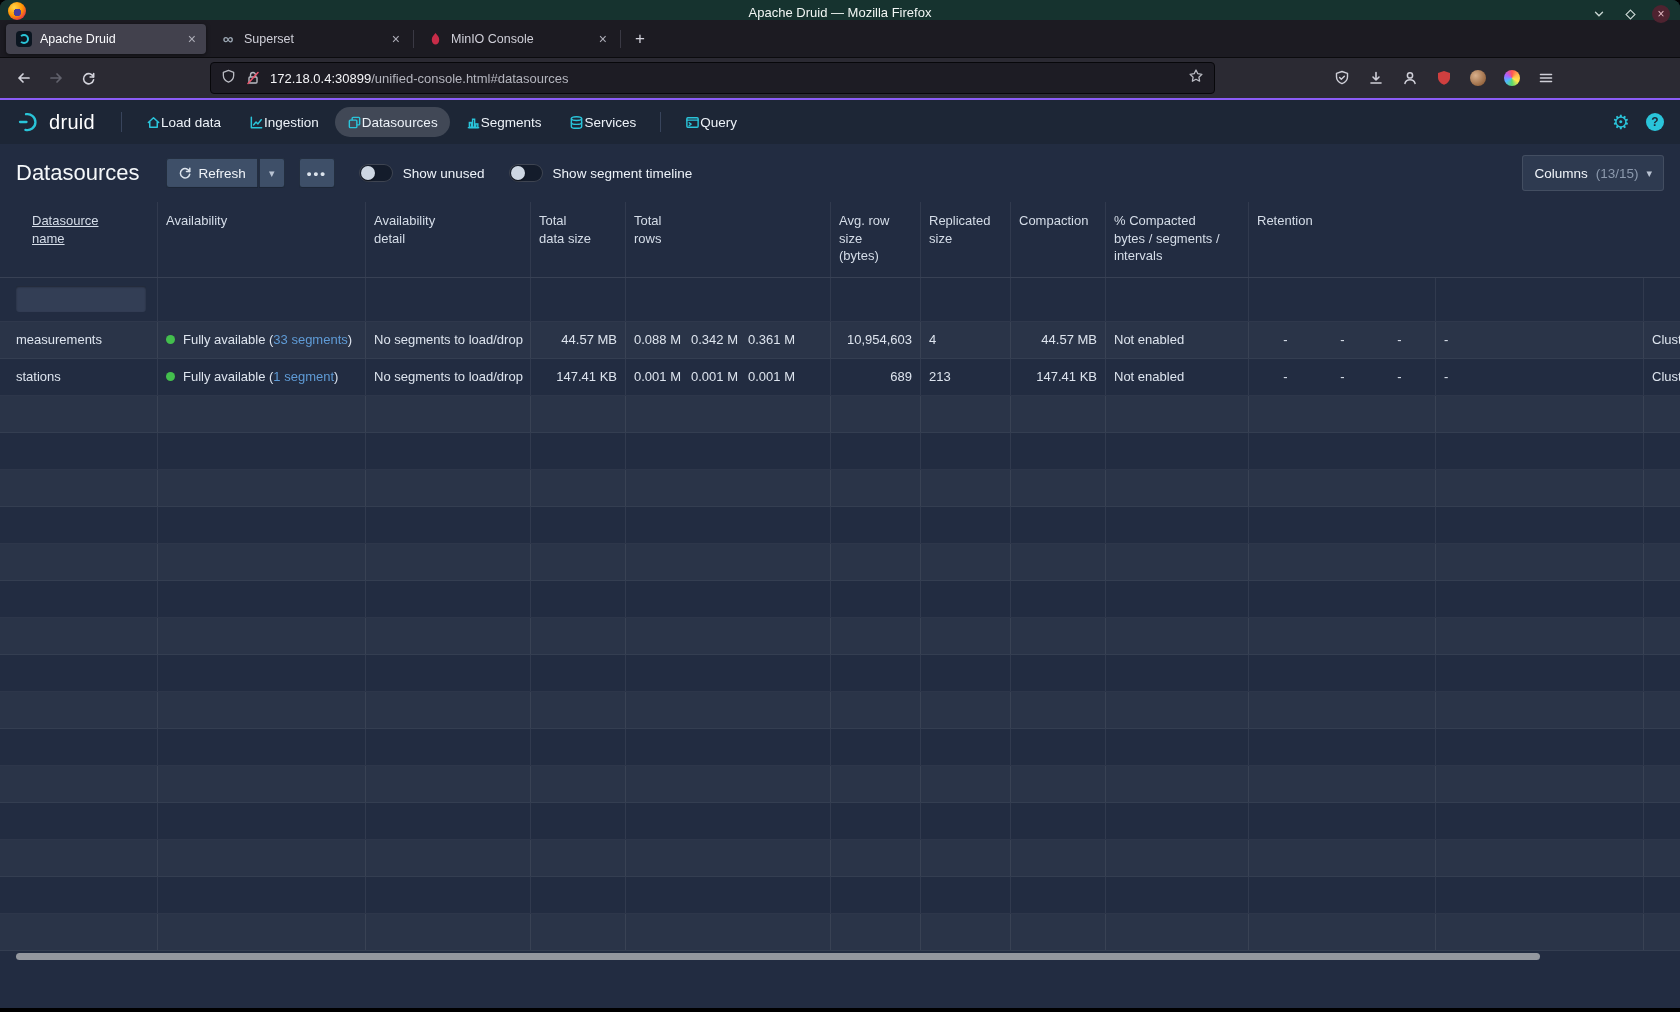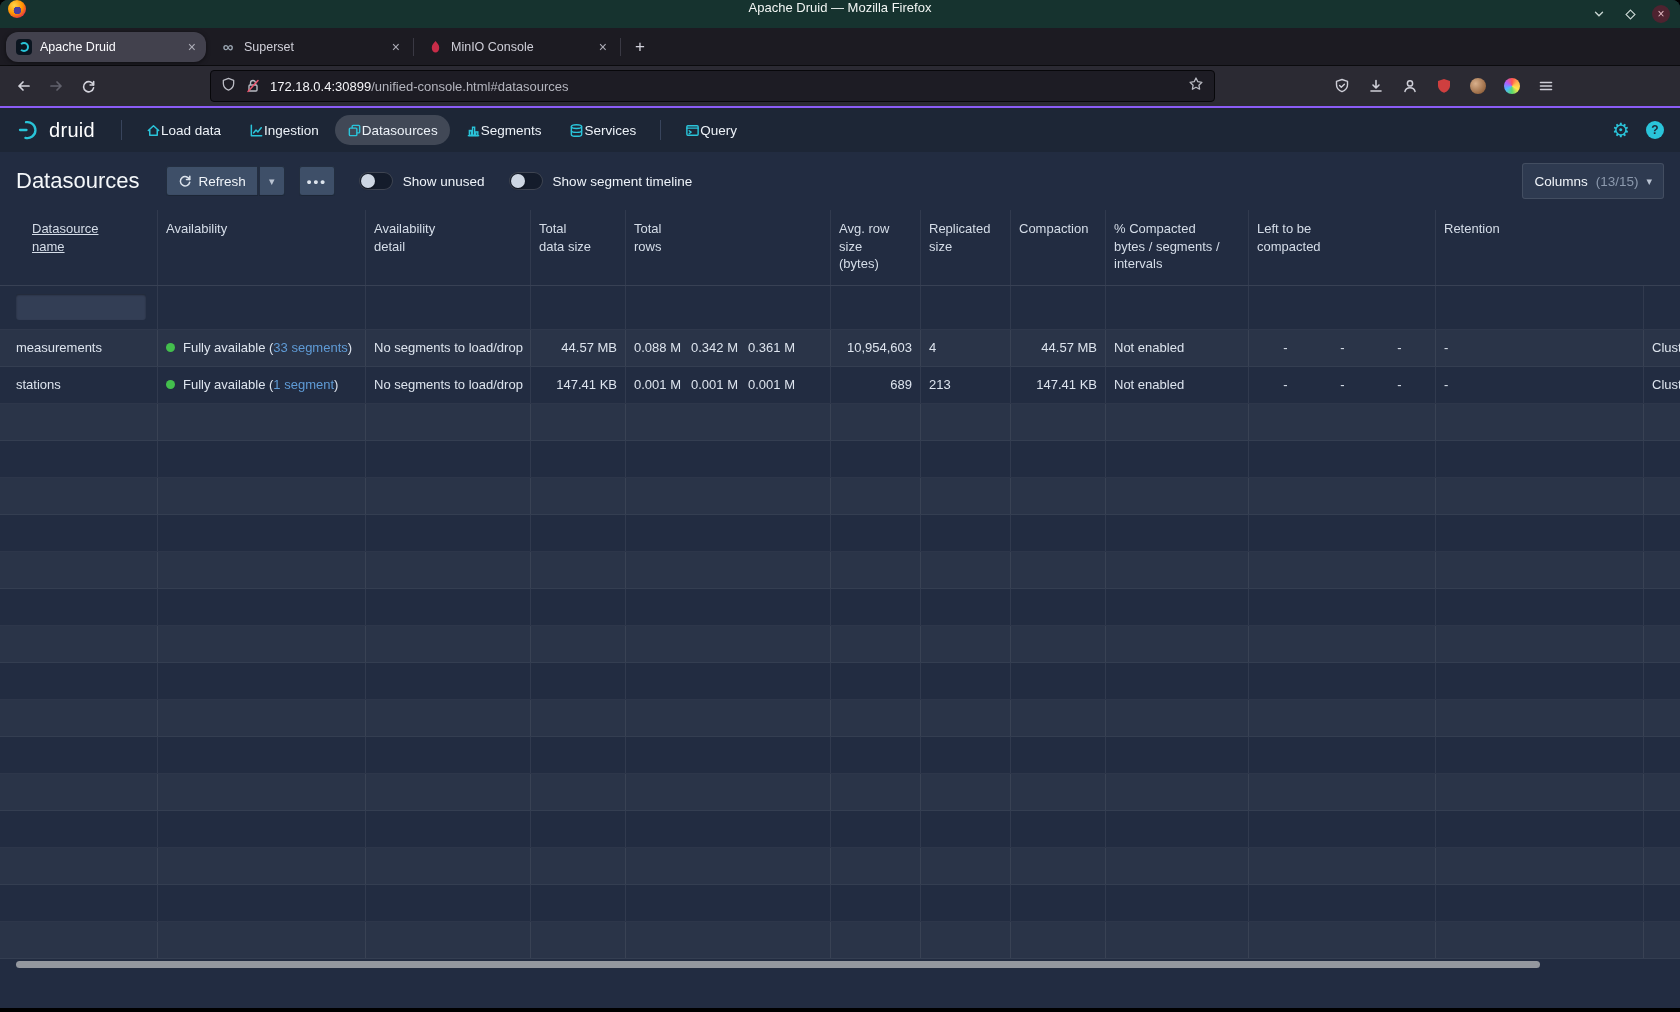--- a/index.html
+++ b/index.html
@@ -2,33 +2,33 @@
 <html><head>
 <meta charset="utf-8">
 <style>
   * { margin:0; padding:0; box-sizing:border-box; }
   html,body { width:1680px; height:1012px; background:#000; overflow:hidden;
               font-family:"Liberation Sans","DejaVu Sans",sans-serif; }
   .window { width:1680px; height:1008px; display:flex; flex-direction:column;
             background:#222c41; border-radius:8px 8px 0 0; overflow:hidden; }
 
   
-  .titlebar { height:28px; background:#16332f; position:relative; display:flex; align-items:flex-start; flex:none; }
+  .titlebar { height:20px; background:#16332f; position:relative; display:flex; align-items:flex-end; flex:none; }
   .firefox-logo { width:18px; height:18px; border-radius:50%; margin-left:8px; z-index:2;
     background: radial-gradient(circle at 52% 58%, #4a3f9f 0 26%, transparent 28%),
                 radial-gradient(circle at 35% 30%, #ffd54a, #ff9400 48%, #e22850 82%, #8d1f7f); }
   .win-title { position:absolute; left:0; right:0; text-align:center; color:#f2f6f4; font-size:13px; }
   .win-controls { position:absolute; right:10px; top:0; height:28px; display:flex; align-items:center; gap:13px; color:#c7d4d1; }
   .wc-btn { width:18px; height:18px; display:flex; align-items:center; justify-content:center; }
   .wc-close { width:18px; height:18px; border-radius:50%; background:#4e2330; display:flex; align-items:center; justify-content:center; color:#e5bcc4; font-size:12px; line-height:1; }
 
   
   .tabbar { height:38px; background:#1c1b22; display:flex; align-items:center; padding:0 4px; flex:none; border-bottom:1px solid #0b0b0e; }
   .tab { width:200px; height:30px; margin:0 2px; display:flex; align-items:center; gap:8px; padding:0 10px;
-         border-radius:12px; color:#cfcfd8; font-size:12.5px; }
+         border-radius:4px; color:#cfcfd8; font-size:12.5px; }
   .tab.active { background:#42414d; color:#fbfbfe; box-shadow:0 1px 4px rgba(0,0,0,.5); }
   .tab-close { margin-left:auto; color:#aeaeb8; font-size:14px; line-height:1; }
   .tab-sep { width:1px; height:18px; background:#3a3944; margin:0 1px; }
   .newtab-btn { width:28px; height:28px; margin-left:4px; display:flex; align-items:center; justify-content:center; color:#d3d3dc; font-size:17px; border-radius:4px; }
   .fav { width:16px; height:16px; flex:none; display:flex; align-items:center; justify-content:center; }
   .fav-druid { border-radius:4px; background:#0b1520; }
   .fav-druid i { display:block; width:10px; height:10px; border:2px solid #29c4d8; border-left-color:transparent; border-radius:50%; }
   .fav-superset { color:#9aa5b1; font-size:15px; font-weight:bold; }
 
   
@@ -341,22 +341,20 @@
 data size</div>
       <div class="th">Total
 rows</div>
       <div class="th">Avg. row size
 (bytes)</div>
       <div class="th">Replicated
 size</div>
       <div class="th">Compaction</div>
       <div class="th">% Compacted
 bytes / segments / intervals</div>
-      <div class="th">Left to be
-compacted</div>
       <div class="th">Retention</div>
     </div>
     <div class="tgrid frow">
       <div class="td">
           <input class="filter-input" style="">
         </div>
       <div class="td"></div>
         <div class="td"></div>
         <div class="td"></div>
         <div class="td"></div>

